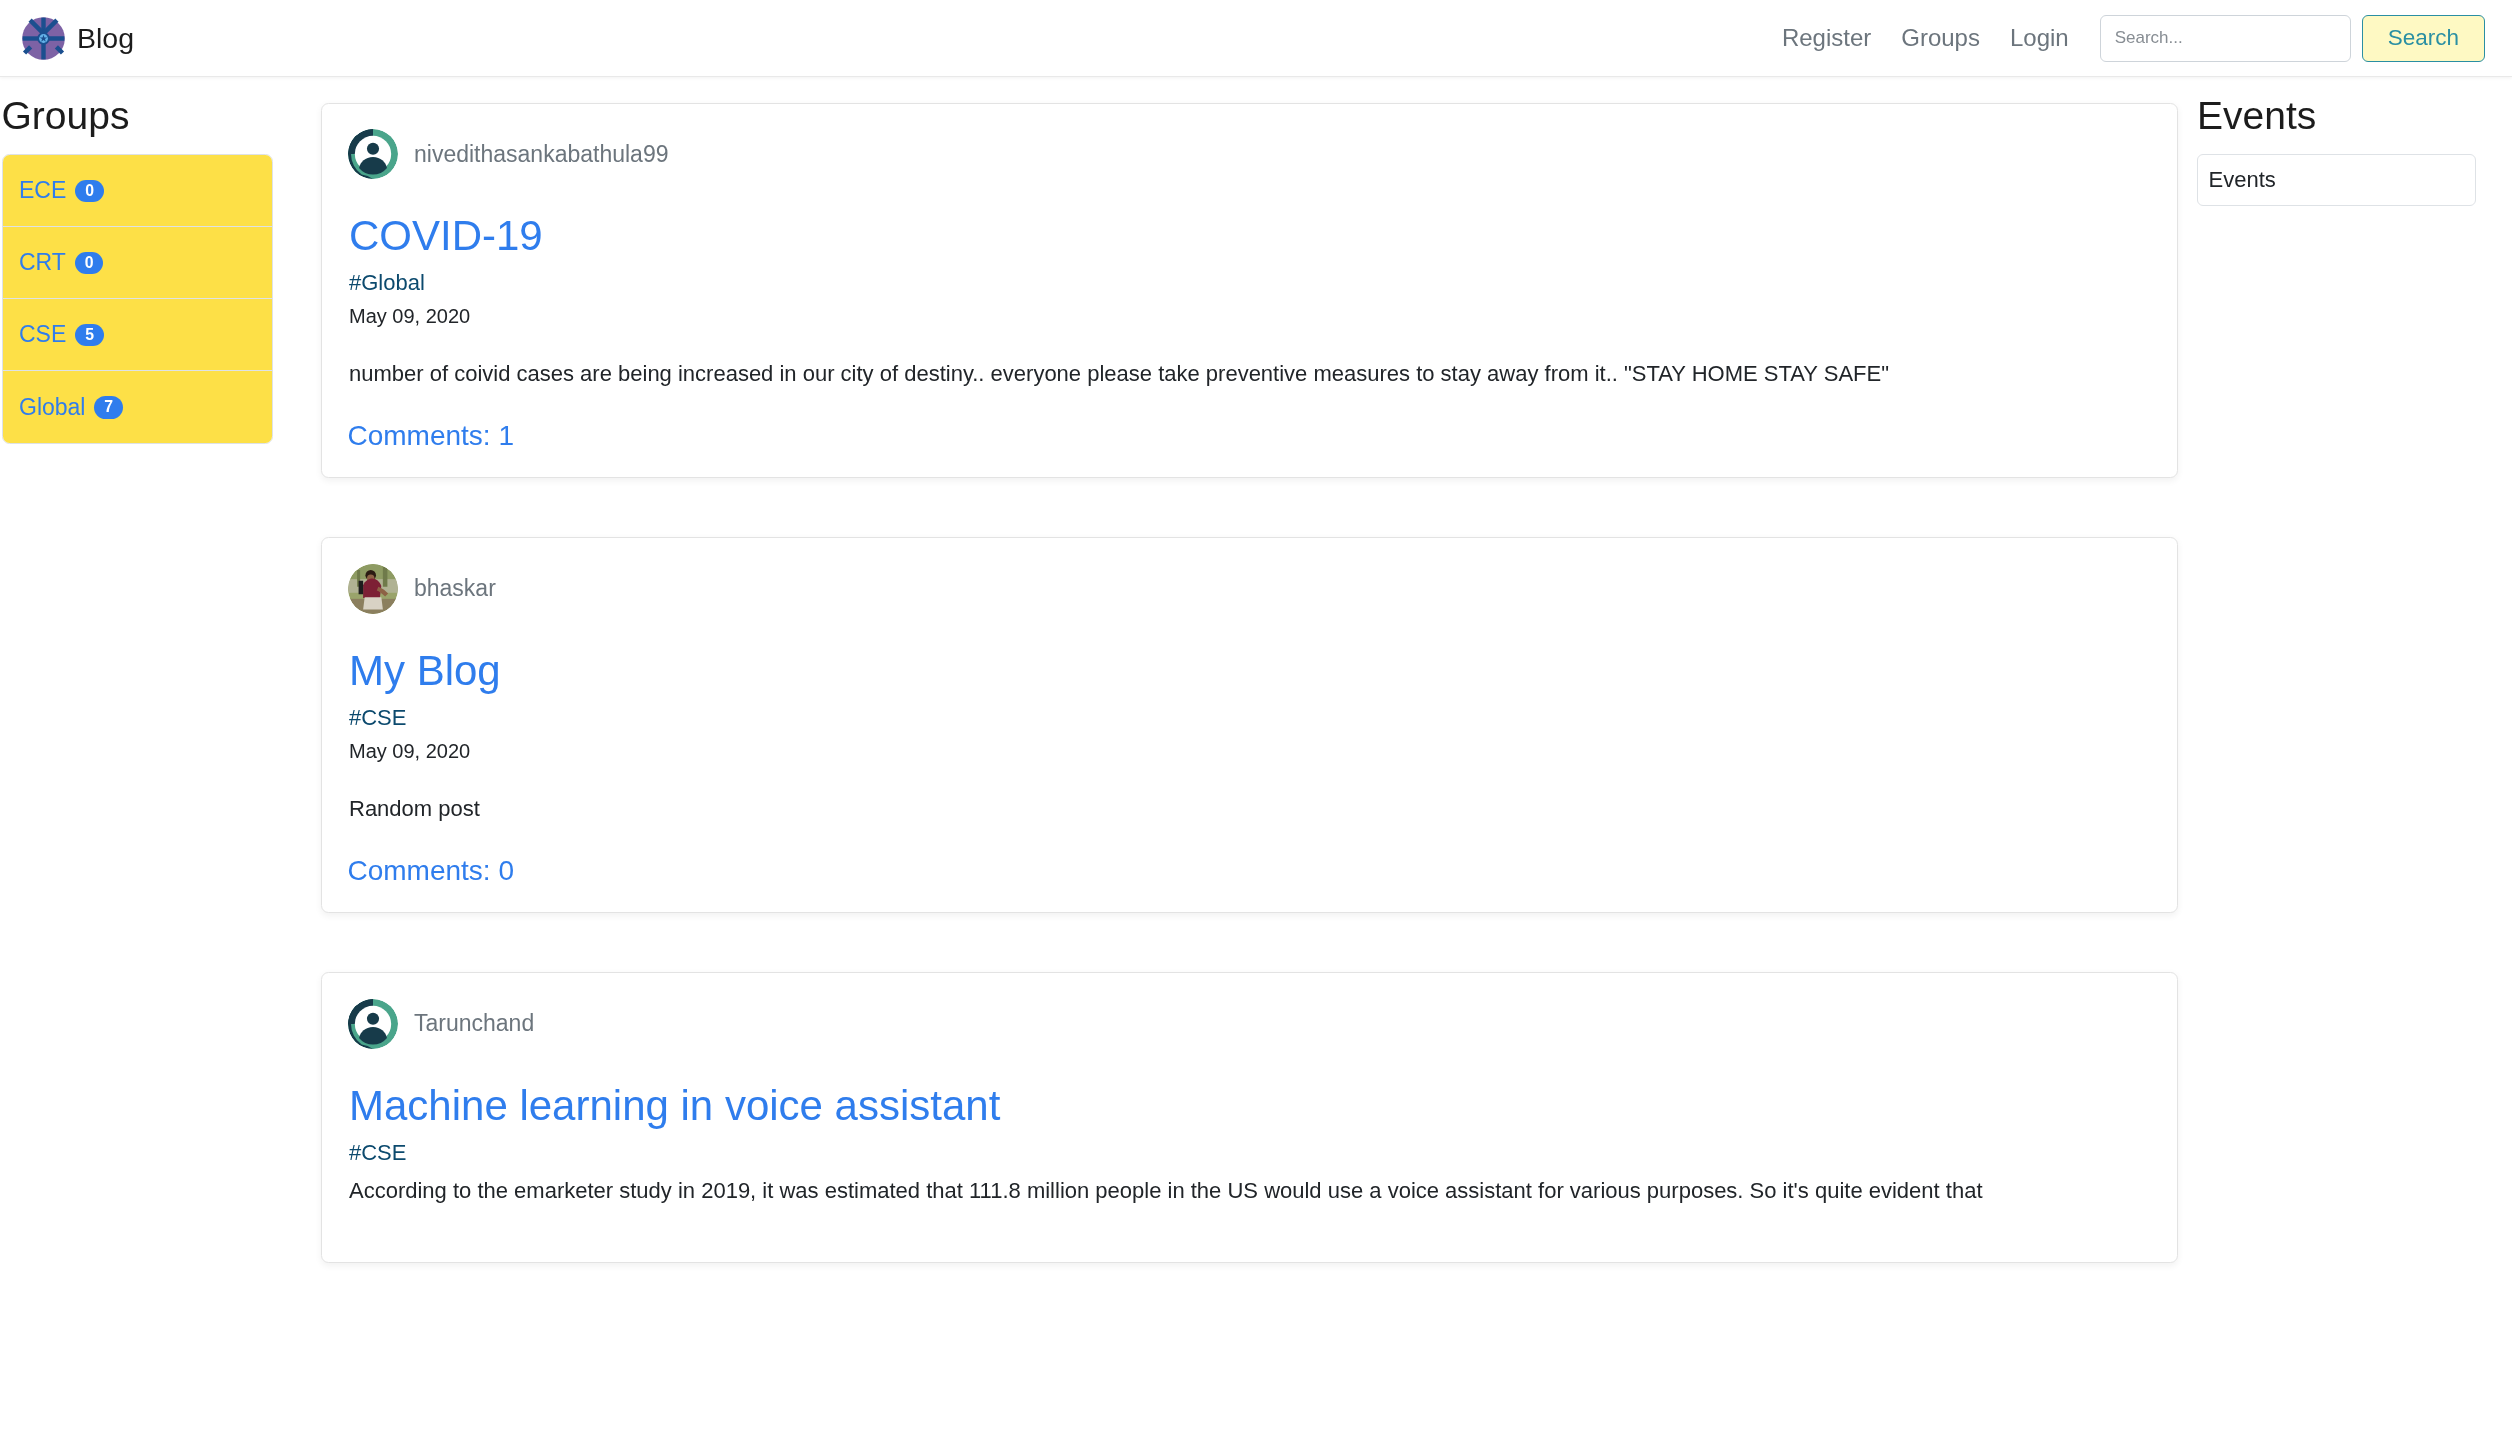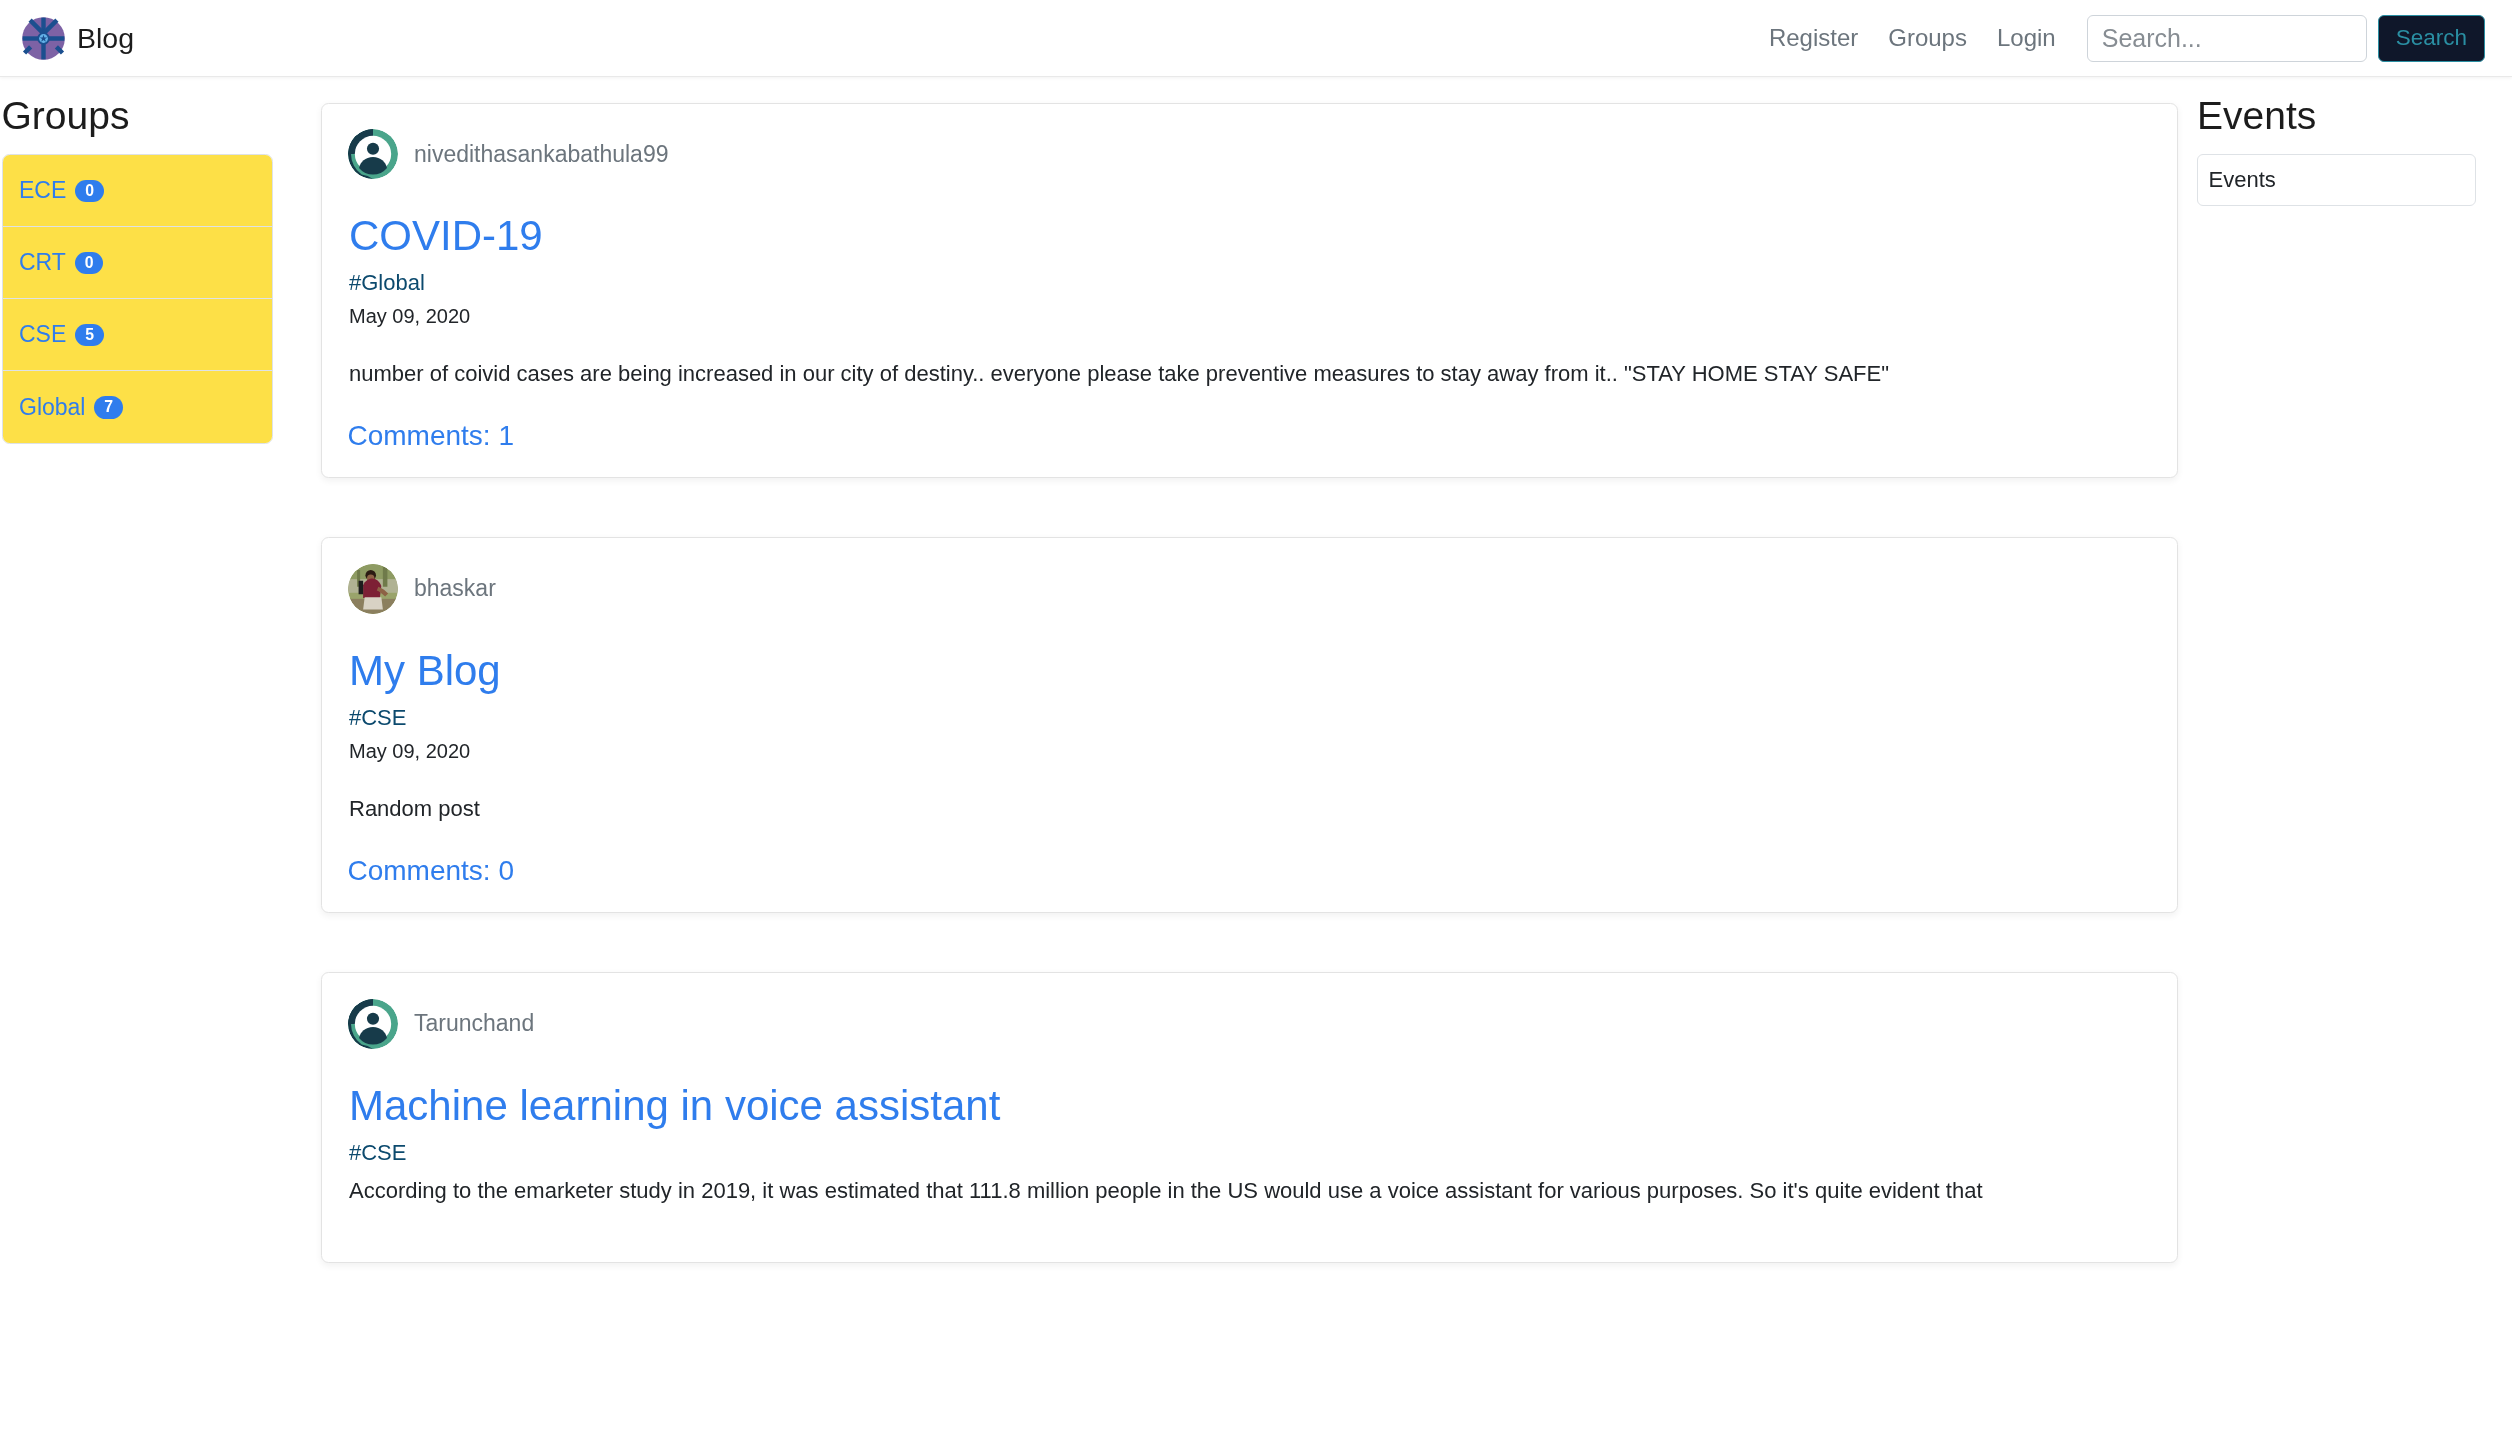--- a/index.html
+++ b/index.html
@@ -60,41 +60,41 @@
     padding: 0 15px;
     white-space: nowrap;
   }
   .search-form {
     display: flex;
     align-items: center;
     margin-left: 16.5px;
     gap: 10.5px;
   }
   .search-input {
-    width: 280px;
+    width: 251px;
     height: 47px;
     box-sizing: border-box;
     border: 0.8px solid #ced4da;
     border-radius: 6px;
     padding: 0 13.5px;
-    font-size: 25px;
+    font-size: 17px;
     font-family: "Liberation Sans", sans-serif;
     color: #495057;
     background: #fff;
     outline: none;
   }
   .search-input::placeholder { color: #878d93; }
   .search-btn {
     height: 47px;
     box-sizing: border-box;
-    padding: 0 17px;
+    padding: 0 25px;
     font-size: 22.5px;
     font-family: "Liberation Sans", sans-serif;
     color: #2a8fa3;
-    background: #0f172a;
+    background: #fef9c3;
     border: 1.5px solid #2a8fa3;
     border-radius: 6px;
     cursor: pointer;
     white-space: nowrap;
   }
 
   
   .page {
     position: relative;
     display: flex;

